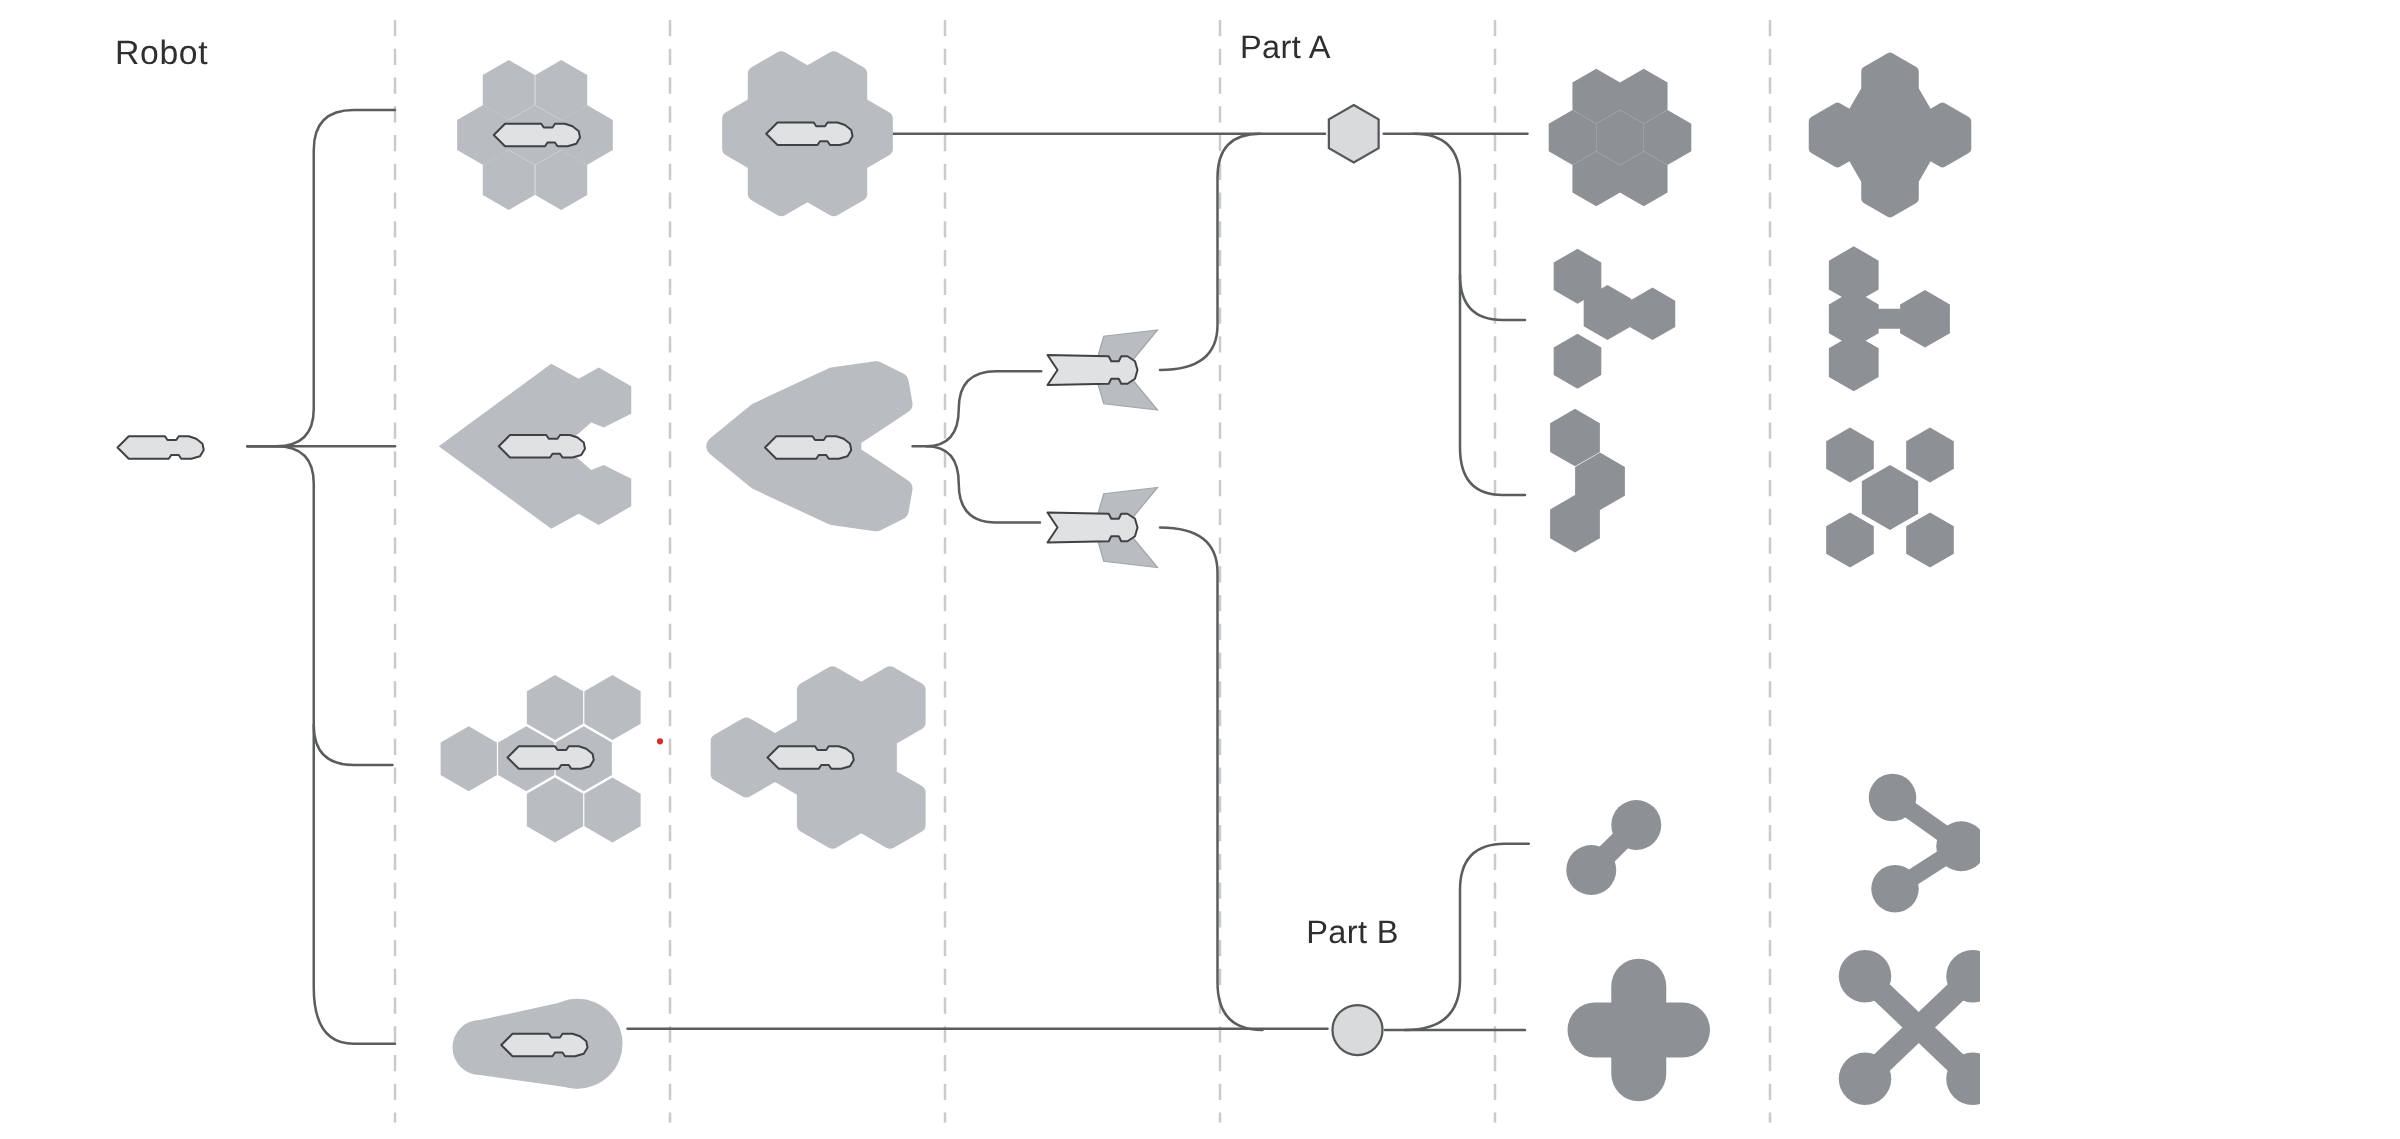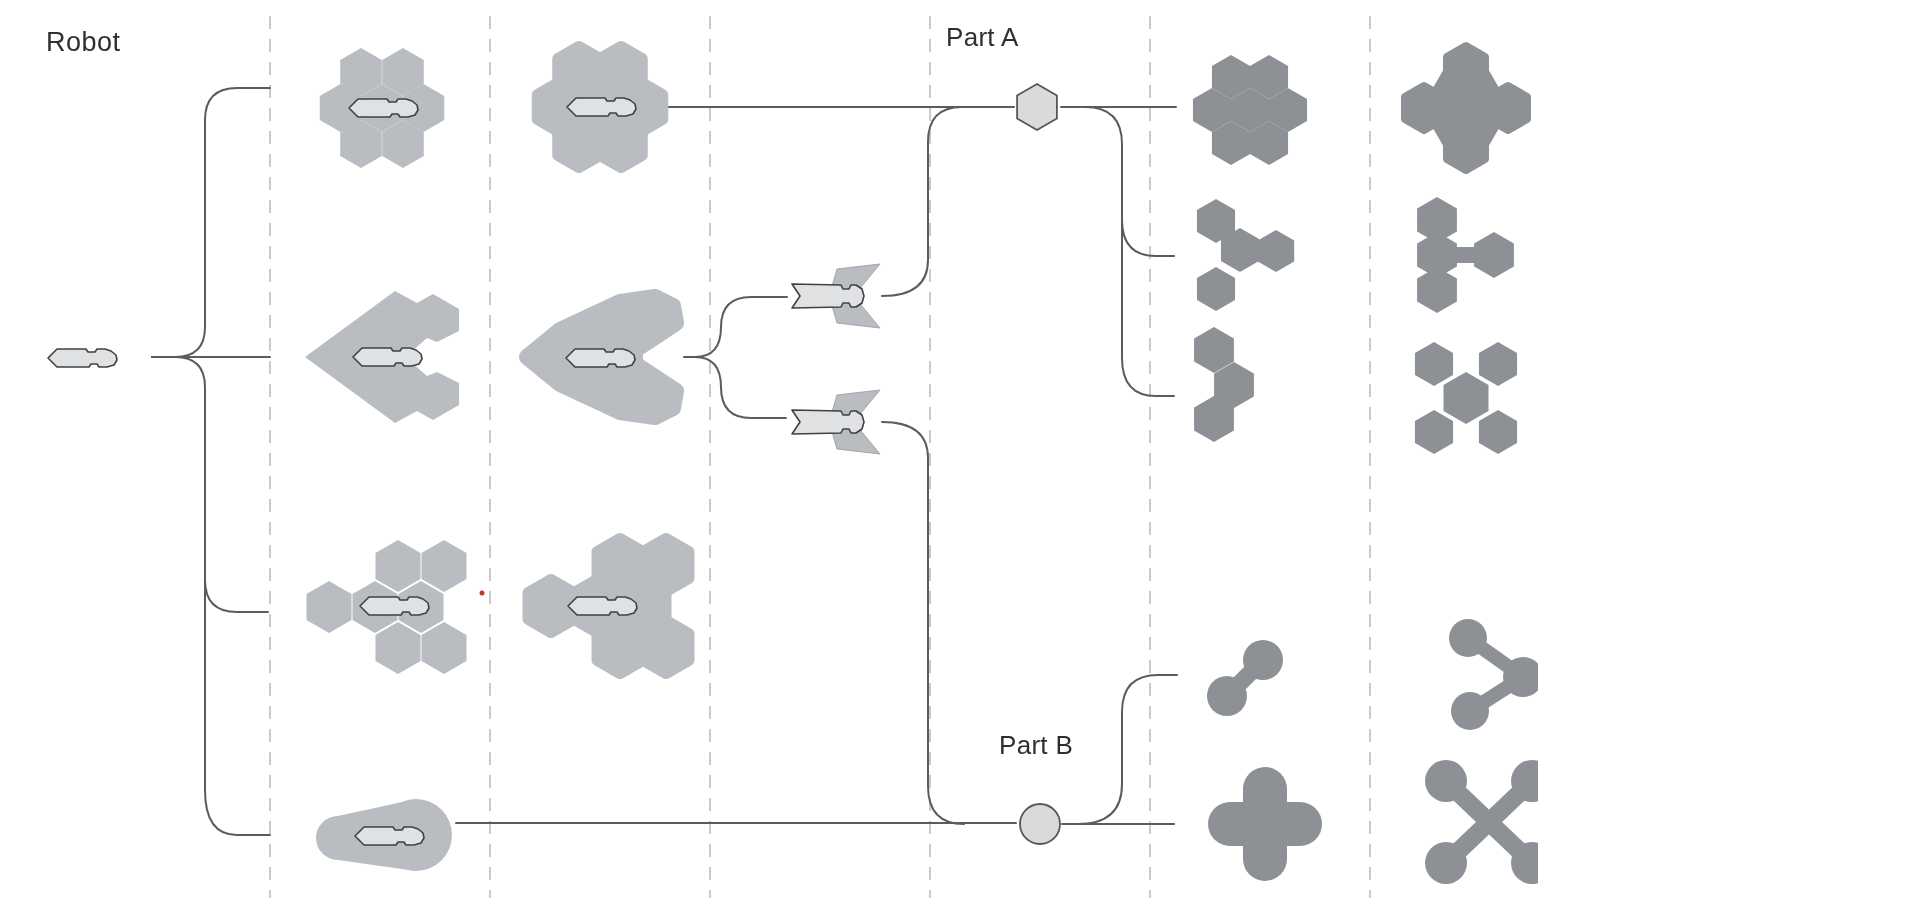--- a/index.html
+++ b/index.html
@@ -1,17 +1,17 @@
 <!DOCTYPE html>
 <html><head>
 <meta charset="utf-8">
 <style>
   html,body{margin:0;padding:0;background:#ffffff;}
   body{font-family:"Liberation Sans", sans-serif;}
-  .stage{position:relative;width:1538px;height:911px;background:#ffffff;overflow:hidden;}
+  .stage{position:relative;width:1538px;height:911px;background:#ffffff;overflow:hidden;margin-left:46px;}
   svg{display:block;}
   text{font-family:"Liberation Sans", sans-serif;}
   .lbl{font-size:27px;letter-spacing:0.5px;}
   .lbl-sm{font-size:26px;letter-spacing:0.3px;}
   .guide{stroke-width:2;stroke-dasharray:13 10;fill:none;}
   .conn{fill:none;stroke-width:2;stroke-linecap:round;}
   .marker{stroke-width:1.8;}
 </style>
 </head>
 <body>

